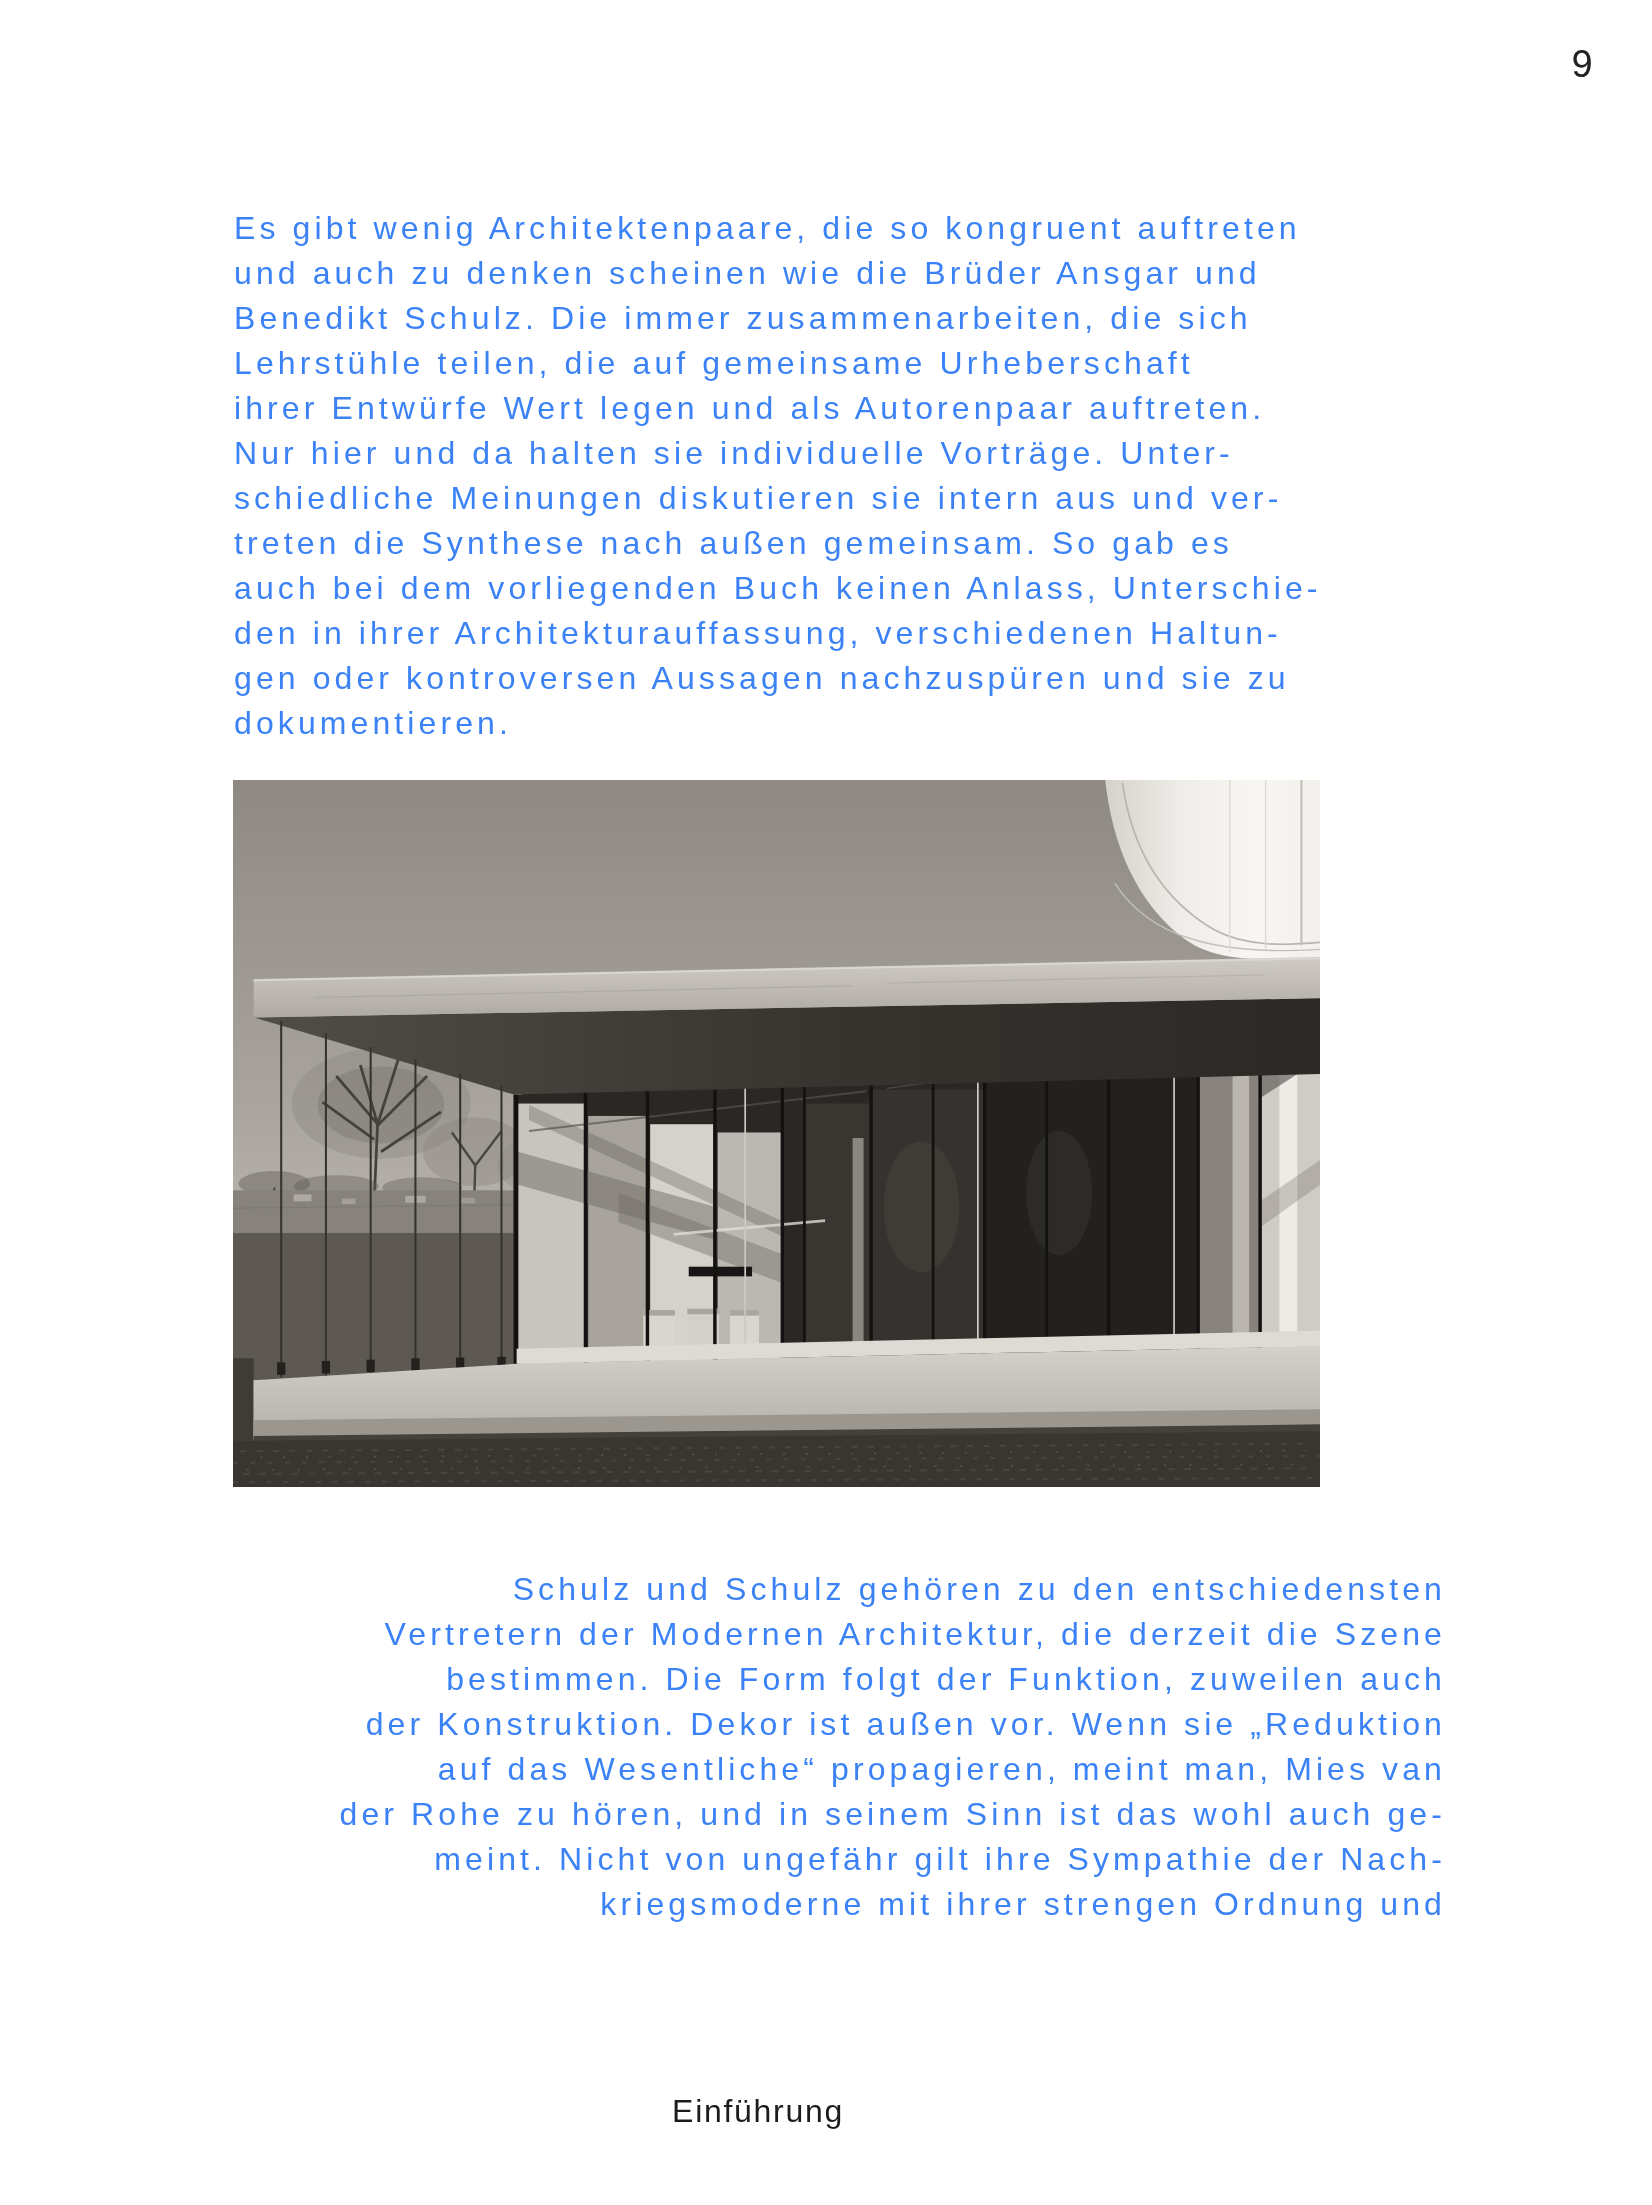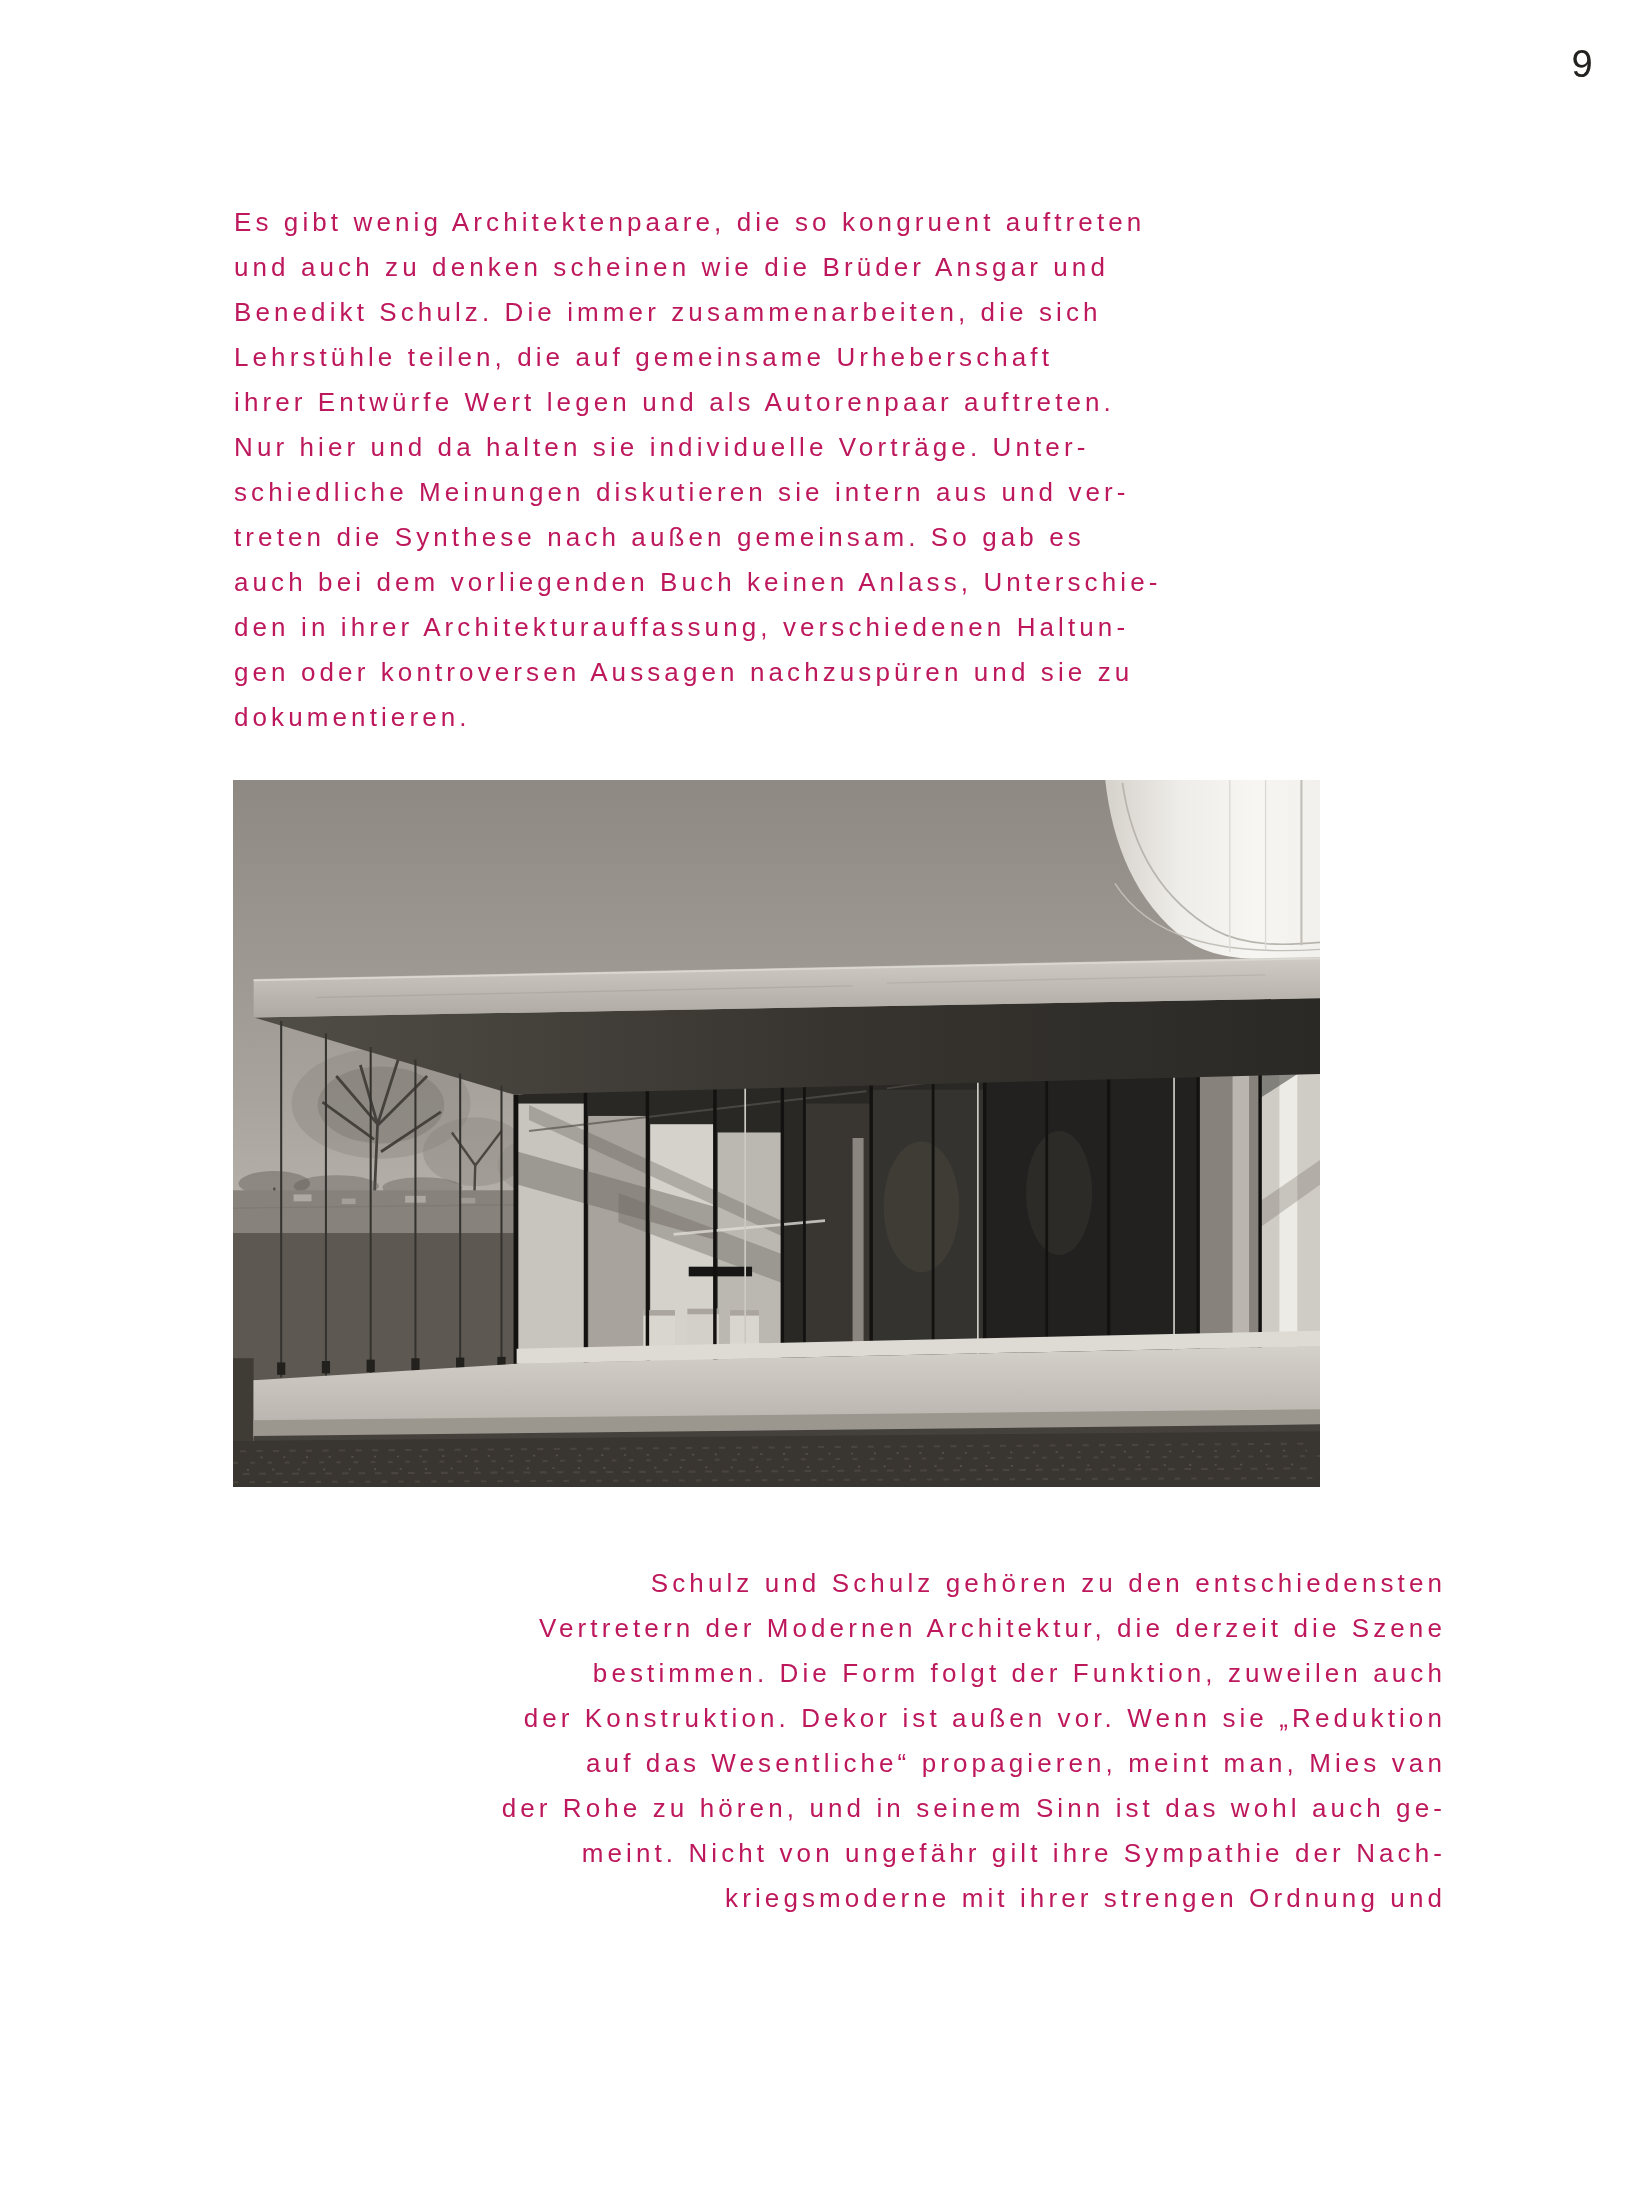--- a/index.html
+++ b/index.html
@@ -11,23 +11,23 @@
     color:#1d1c1a;
     overflow:hidden;
   }
   .folio{
     position:absolute;top:45px;right:59px;
     font-size:38px;line-height:38px;letter-spacing:1.4px;
     color:#232220;
   }
   .body-text{
     position:absolute;left:234px;width:1212px;
-    font-size:26px;line-height:45px;letter-spacing:4.1px;
+    font-size:32px;line-height:45px;letter-spacing:4.1px;
     white-space:pre-line;
-    color:#be185d;
+    color:#3b82f6;
   }
   .para1{top:174px;}
   .para2{top:1535px;text-align:right;}
   .photo{
     position:absolute;left:233px;top:780px;
     width:1087px;height:707px;display:block;
   }
   .footer{
     position:absolute;left:233px;top:2094px;width:1050px;
     text-align:center;
@@ -247,15 +247,16 @@
 
   <p class="body-text para2">Schulz und Schulz gehören zu den entschiedensten
 Vertretern der Modernen Architektur, die derzeit die Szene
 bestimmen. Die Form folgt der Funktion, zuweilen auch
 der Konstruktion. Dekor ist außen vor. Wenn sie „Reduktion
 auf das Wesentliche“ propagieren, meint man, Mies van
 der Rohe zu hören, und in seinem Sinn ist das wohl auch ge-
 meint. Nicht von ungefähr gilt ihre Sympathie der Nach-
 kriegsmoderne mit ihrer strengen Ordnung und</p>
 
+  <div class="footer">Einführung</div>
 
 </div>
 
 
 </body></html>

